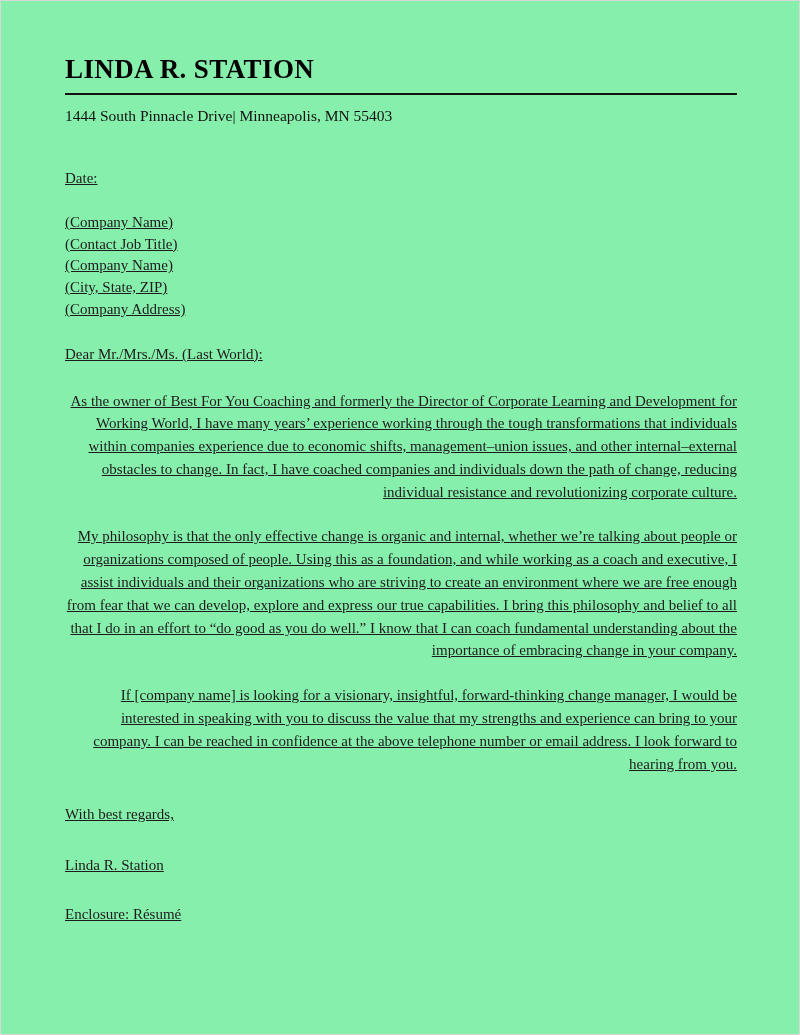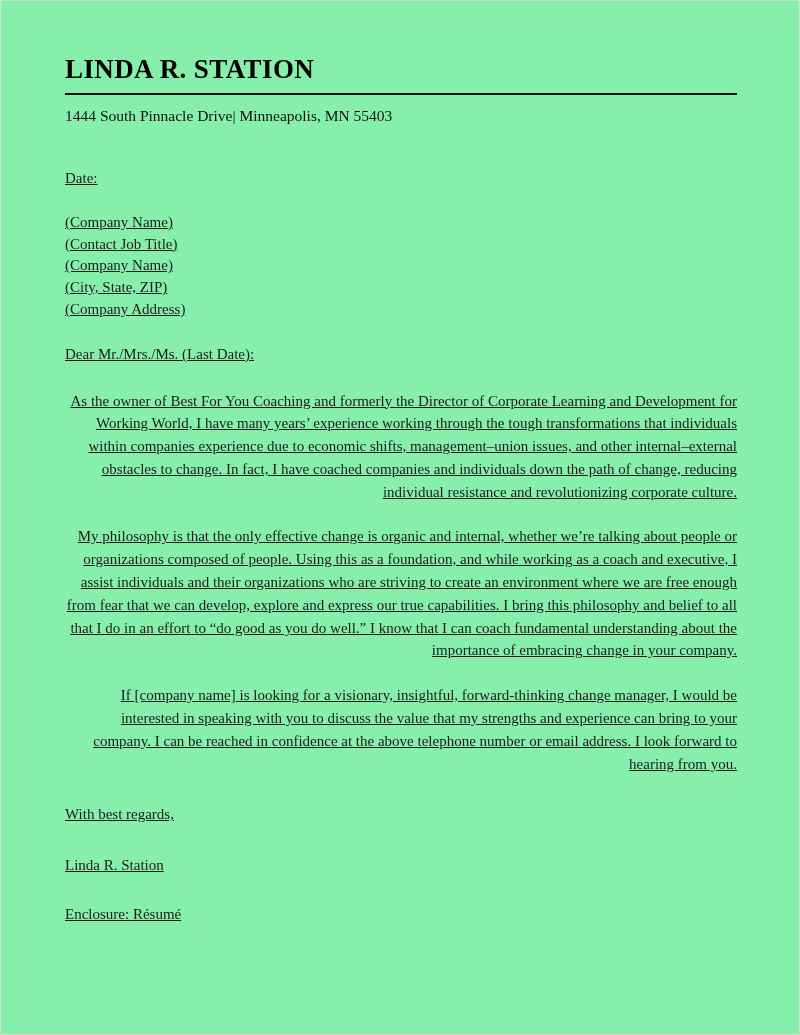--- a/index.html
+++ b/index.html
@@ -103,21 +103,21 @@
       <div class="date-line">Date:</div>
 
       <div class="address-block">
         <span class="addr-line">(Company Name)</span>
         <span class="addr-line">(Contact Job Title)</span>
         <span class="addr-line">(Company Name)</span>
         <span class="addr-line">(City, State, ZIP)</span>
         <span class="addr-line">(Company Address)</span>
       </div>
 
-      <div class="salutation">Dear Mr./Mrs./Ms. (Last Date):</div>
+      <div class="salutation">Dear Mr./Mrs./Ms. (Last World):</div>
 
       <p class="para">As the owner of Best For You Coaching and formerly the Director of Corporate Learning and Development for Working World, I have many years’ experience working through the tough transformations that individuals within companies experience due to economic shifts, management–union issues, and other internal–external obstacles to change. In fact, I have coached companies and individuals down the path of change, reducing individual resistance and revolutionizing corporate culture.</p>
       <p class="para">My philosophy is that the only effective change is organic and internal, whether we’re talking about people or organizations composed of people. Using this as a foundation, and while working as a coach and executive,  I assist individuals and their organizations who are striving to create an environment where we are free enough from fear that we can develop, explore and express our true capabilities. I bring this philosophy and belief to all that I do in an effort to “do good as you do well.” I know that I can coach fundamental understanding about the importance of embracing change in your company.</p>
       <p class="para">If [company name] is looking for a visionary, insightful, forward-thinking change manager, I would be interested in speaking with you to discuss the value that my strengths and experience can bring to your company. I can be reached in confidence at the above telephone number or email address. I look forward to hearing from you.</p>
 
       <div class="closing">With best regards,</div>
       <div class="signature">Linda R. Station</div>
       <div class="enclosure">Enclosure: Résumé</div>
 
     </div>

